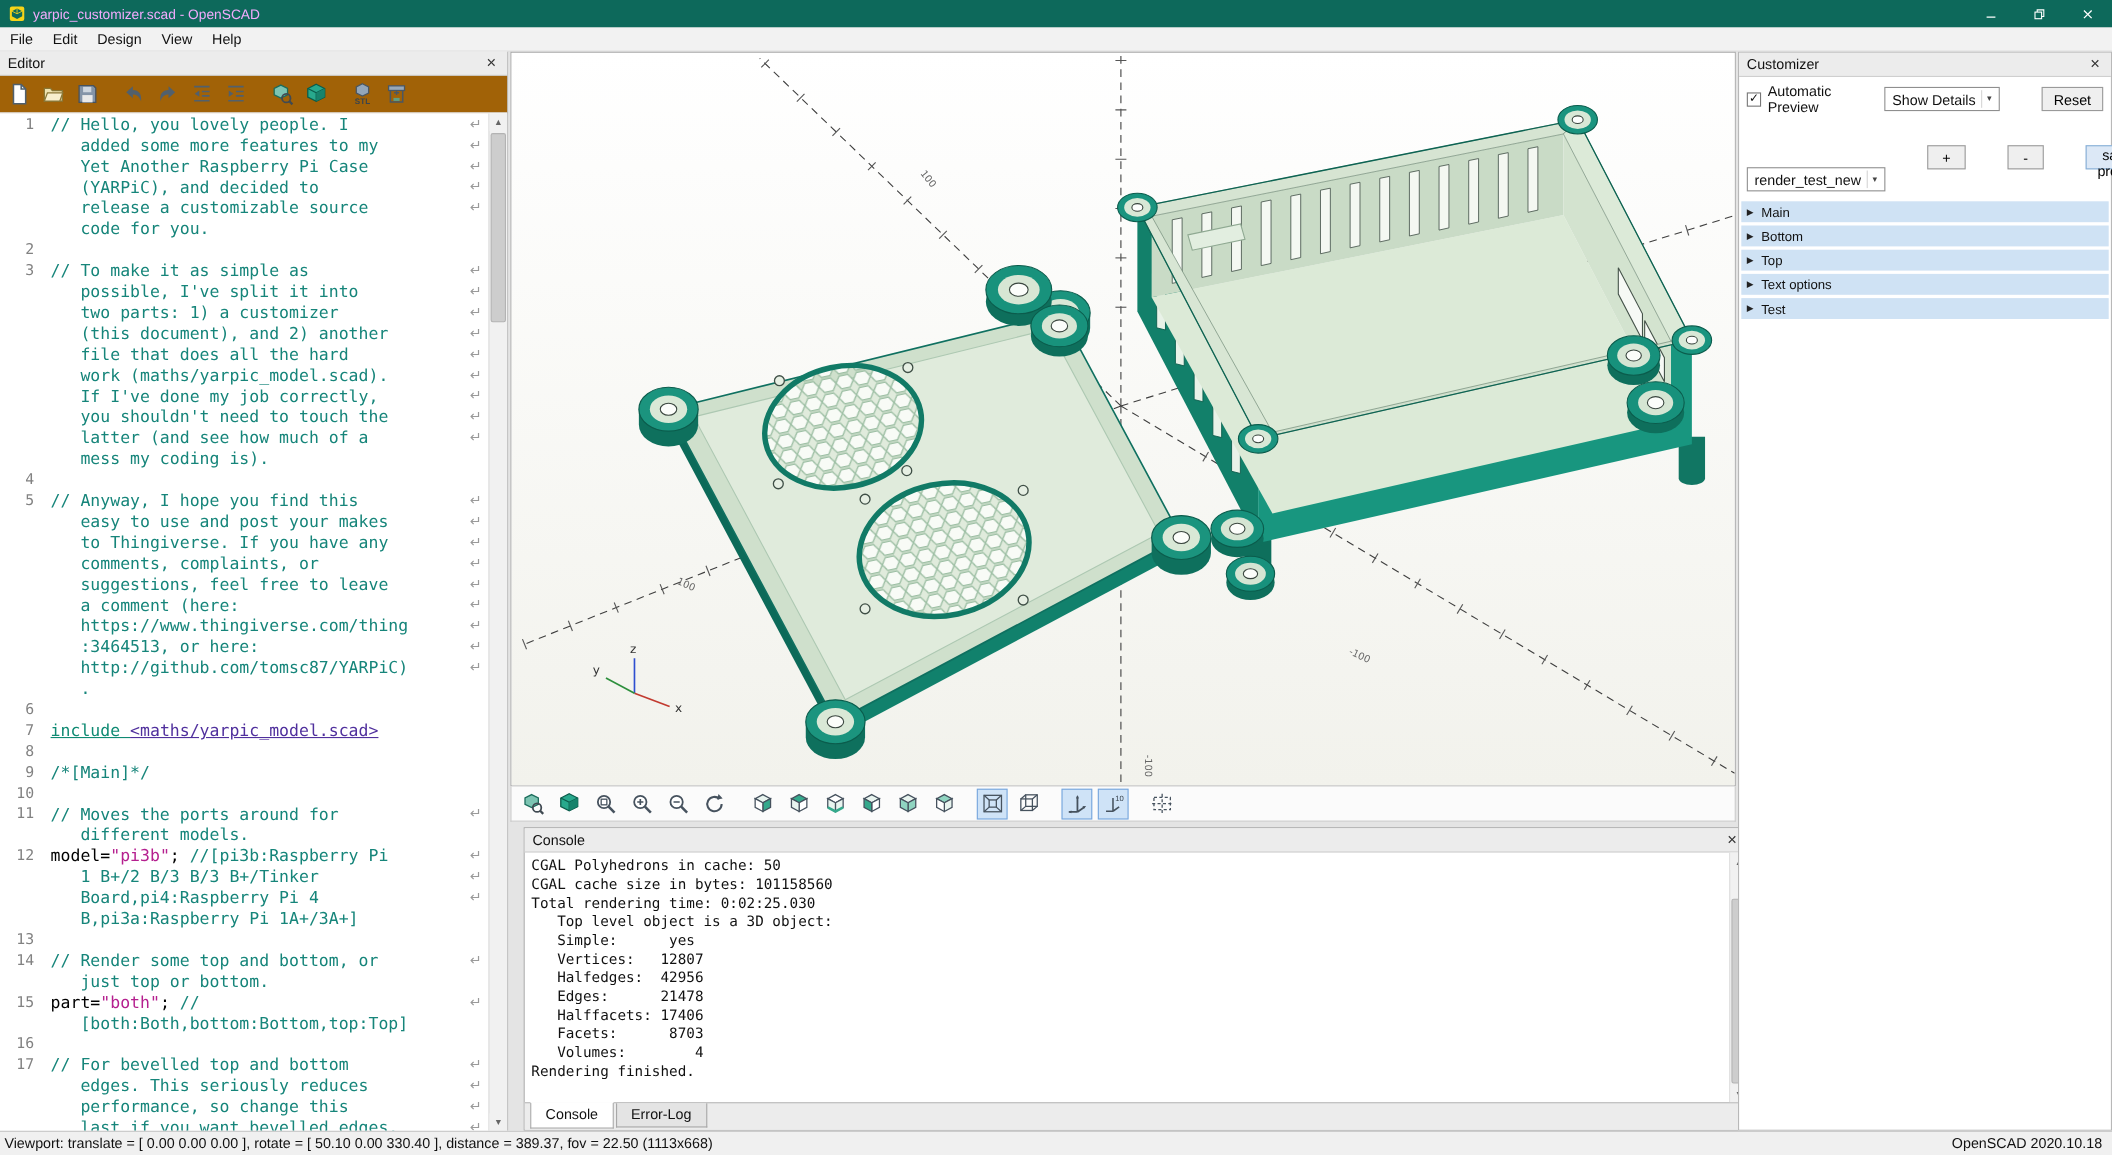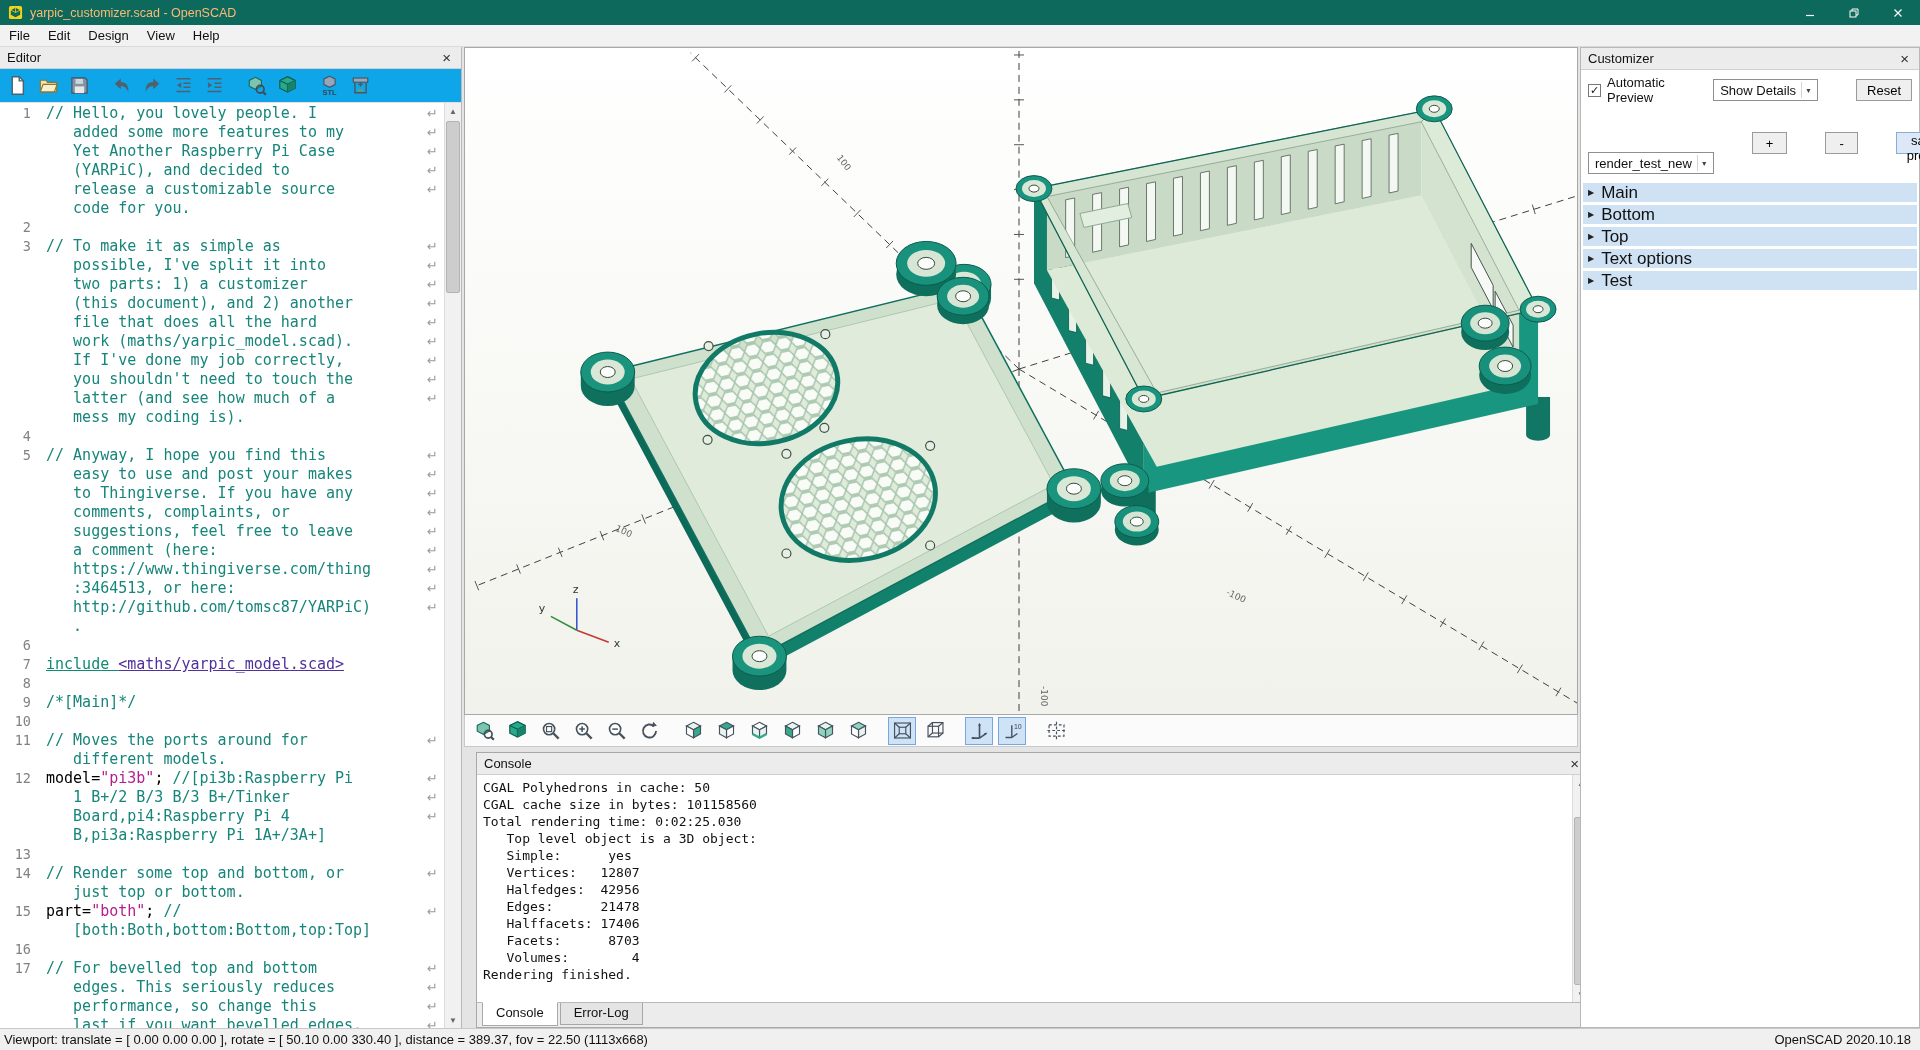--- a/index.html
+++ b/index.html
@@ -1,21 +1,21 @@
 <!DOCTYPE html>
 <html><head>
 <meta charset="utf-8">
 <style>
 *{margin:0;padding:0;box-sizing:border-box;}
 html,body{width:1920px;height:1050px;}
 body{font-family:"Liberation Sans",sans-serif;background:#9a9a9a;}
 .app{position:relative;width:1920px;height:1050px;background:#e4e4e4;overflow:hidden;font-size:13px;color:#111;}
 
 
-.titlebar{position:absolute;left:0;top:0;width:1920px;height:25px;background:#0d695b;color:#fdba74;display:flex;align-items:center;}
+.titlebar{position:absolute;left:0;top:0;width:1920px;height:25px;background:#0d695b;color:#f0abfc;display:flex;align-items:center;}
 .titlebar .app-icon{margin:0 7px 0 8px;display:flex;}
 .titlebar .title{font-size:12.5px;}
 .win-btns{position:absolute;right:0;top:0;height:25px;display:flex;}
 .win-btn{width:44px;height:25px;display:flex;align-items:center;justify-content:center;background:transparent;border:none;cursor:default;}
 
 
 .menubar{position:absolute;left:0;top:25px;width:1920px;height:22px;background:#f2f2f2;border-bottom:1px solid #dadada;display:flex;align-items:center;}
 .menu-item{padding:0 9px;height:22px;line-height:22px;font-size:13px;}
 
 
@@ -28,21 +28,21 @@
 .tool-btn.gap{margin-left:11px;}
 
 .vscroll{position:absolute;right:0;top:0;bottom:0;width:17px;background:#f1f1f1;border-left:1px solid #dcdcdc;}
 .vscroll .arr{position:absolute;left:0;width:16px;height:16px;font-size:8px;color:#666;display:flex;align-items:center;justify-content:center;background:#f1f1f1;border:none;}
 .vscroll .arr.up{top:0;}
 .vscroll .arr.down{bottom:0;}
 .vscroll .thumb{position:absolute;left:1px;width:14px;background:#cdcdcd;border:1px solid #b3b3b3;border-radius:2px;}
 
 
 .editor-panel{position:absolute;left:0;top:47px;width:462px;height:981px;background:#fff;border-right:1px solid #b8b8b8;display:flex;flex-direction:column;}
-.editor-toolbar{height:34px;background:#0ea5e9;border-bottom:1px solid #e0e0e0;display:flex;align-items:center;padding:16px 3px;gap:3px;flex:none;}
+.editor-toolbar{height:34px;background:#a16207;border-bottom:1px solid #e0e0e0;display:flex;align-items:center;padding:16px 3px;gap:3px;flex:none;}
 .code-area{position:relative;flex:1;overflow:hidden;font-family:"DejaVu Sans Mono",monospace;font-size:15px;background:#fff;}
 .code-rows{position:absolute;left:0;top:1px;right:17px;}
 .code-row{display:flex;height:19px;line-height:19px;position:relative;}
 .gutter-num{width:40px;text-align:right;padding-right:9px;color:#828282;flex:none;font-size:13.5px;}
 .code-text{white-space:pre;padding-left:6px;}
 .tok-c{color:#16857a;}
 .tok-p{color:#000;}
 .tok-s{color:#b5208f;}
 .tok-ik{color:#0f8a73;text-decoration:underline;}
 .tok-ip{color:#50309d;text-decoration:underline;}
@@ -69,21 +69,21 @@
 .combo{border:1px solid #8f8f8f;background:#fff;height:22px;display:inline-flex;align-items:center;justify-content:center;padding:0 2px 0 6px;font-size:13px;}
 .combo .caret{font-size:7px;color:#444;border-left:1px solid #d5d5d5;padding:0 3px;margin-left:5px;height:16px;display:flex;align-items:center;}
 .btn{border:1px solid #9a9a9a;background:#efefef;height:22px;padding:0 10px;font-size:13px;margin-left:32px;}
 .btn.small{padding:0 13px;}
 .btn.save-preset{background:#dce8f6;border-color:#86aed6;}
 .combo.details{width:112px;margin-left:auto;}
 .combo.preset{width:140px;margin-top:40px;}
 .cust-sections{padding:7px 2px 0 2px;}
 .cust-section{height:19px;background:#cfe2f4;display:flex;align-items:center;padding:0 5px;margin-bottom:3px;}
 .cust-section .tri{font-size:8px;margin-right:7px;color:#222;}
-.sec-label{font-size:17px;}
+.sec-label{font-size:12px;}
 
 
 .statusbar{position:absolute;left:0;top:1028px;width:1920px;height:22px;background:#f0f0f0;border-top:1px solid #c8c8c8;display:flex;align-items:center;font-size:13px;}
 .statusbar .sb-left{padding-left:4px;flex:1;}
 .statusbar .sb-right{padding-right:9px;}
 </style>
 </head>
 <body>
 
 <div class="app">

